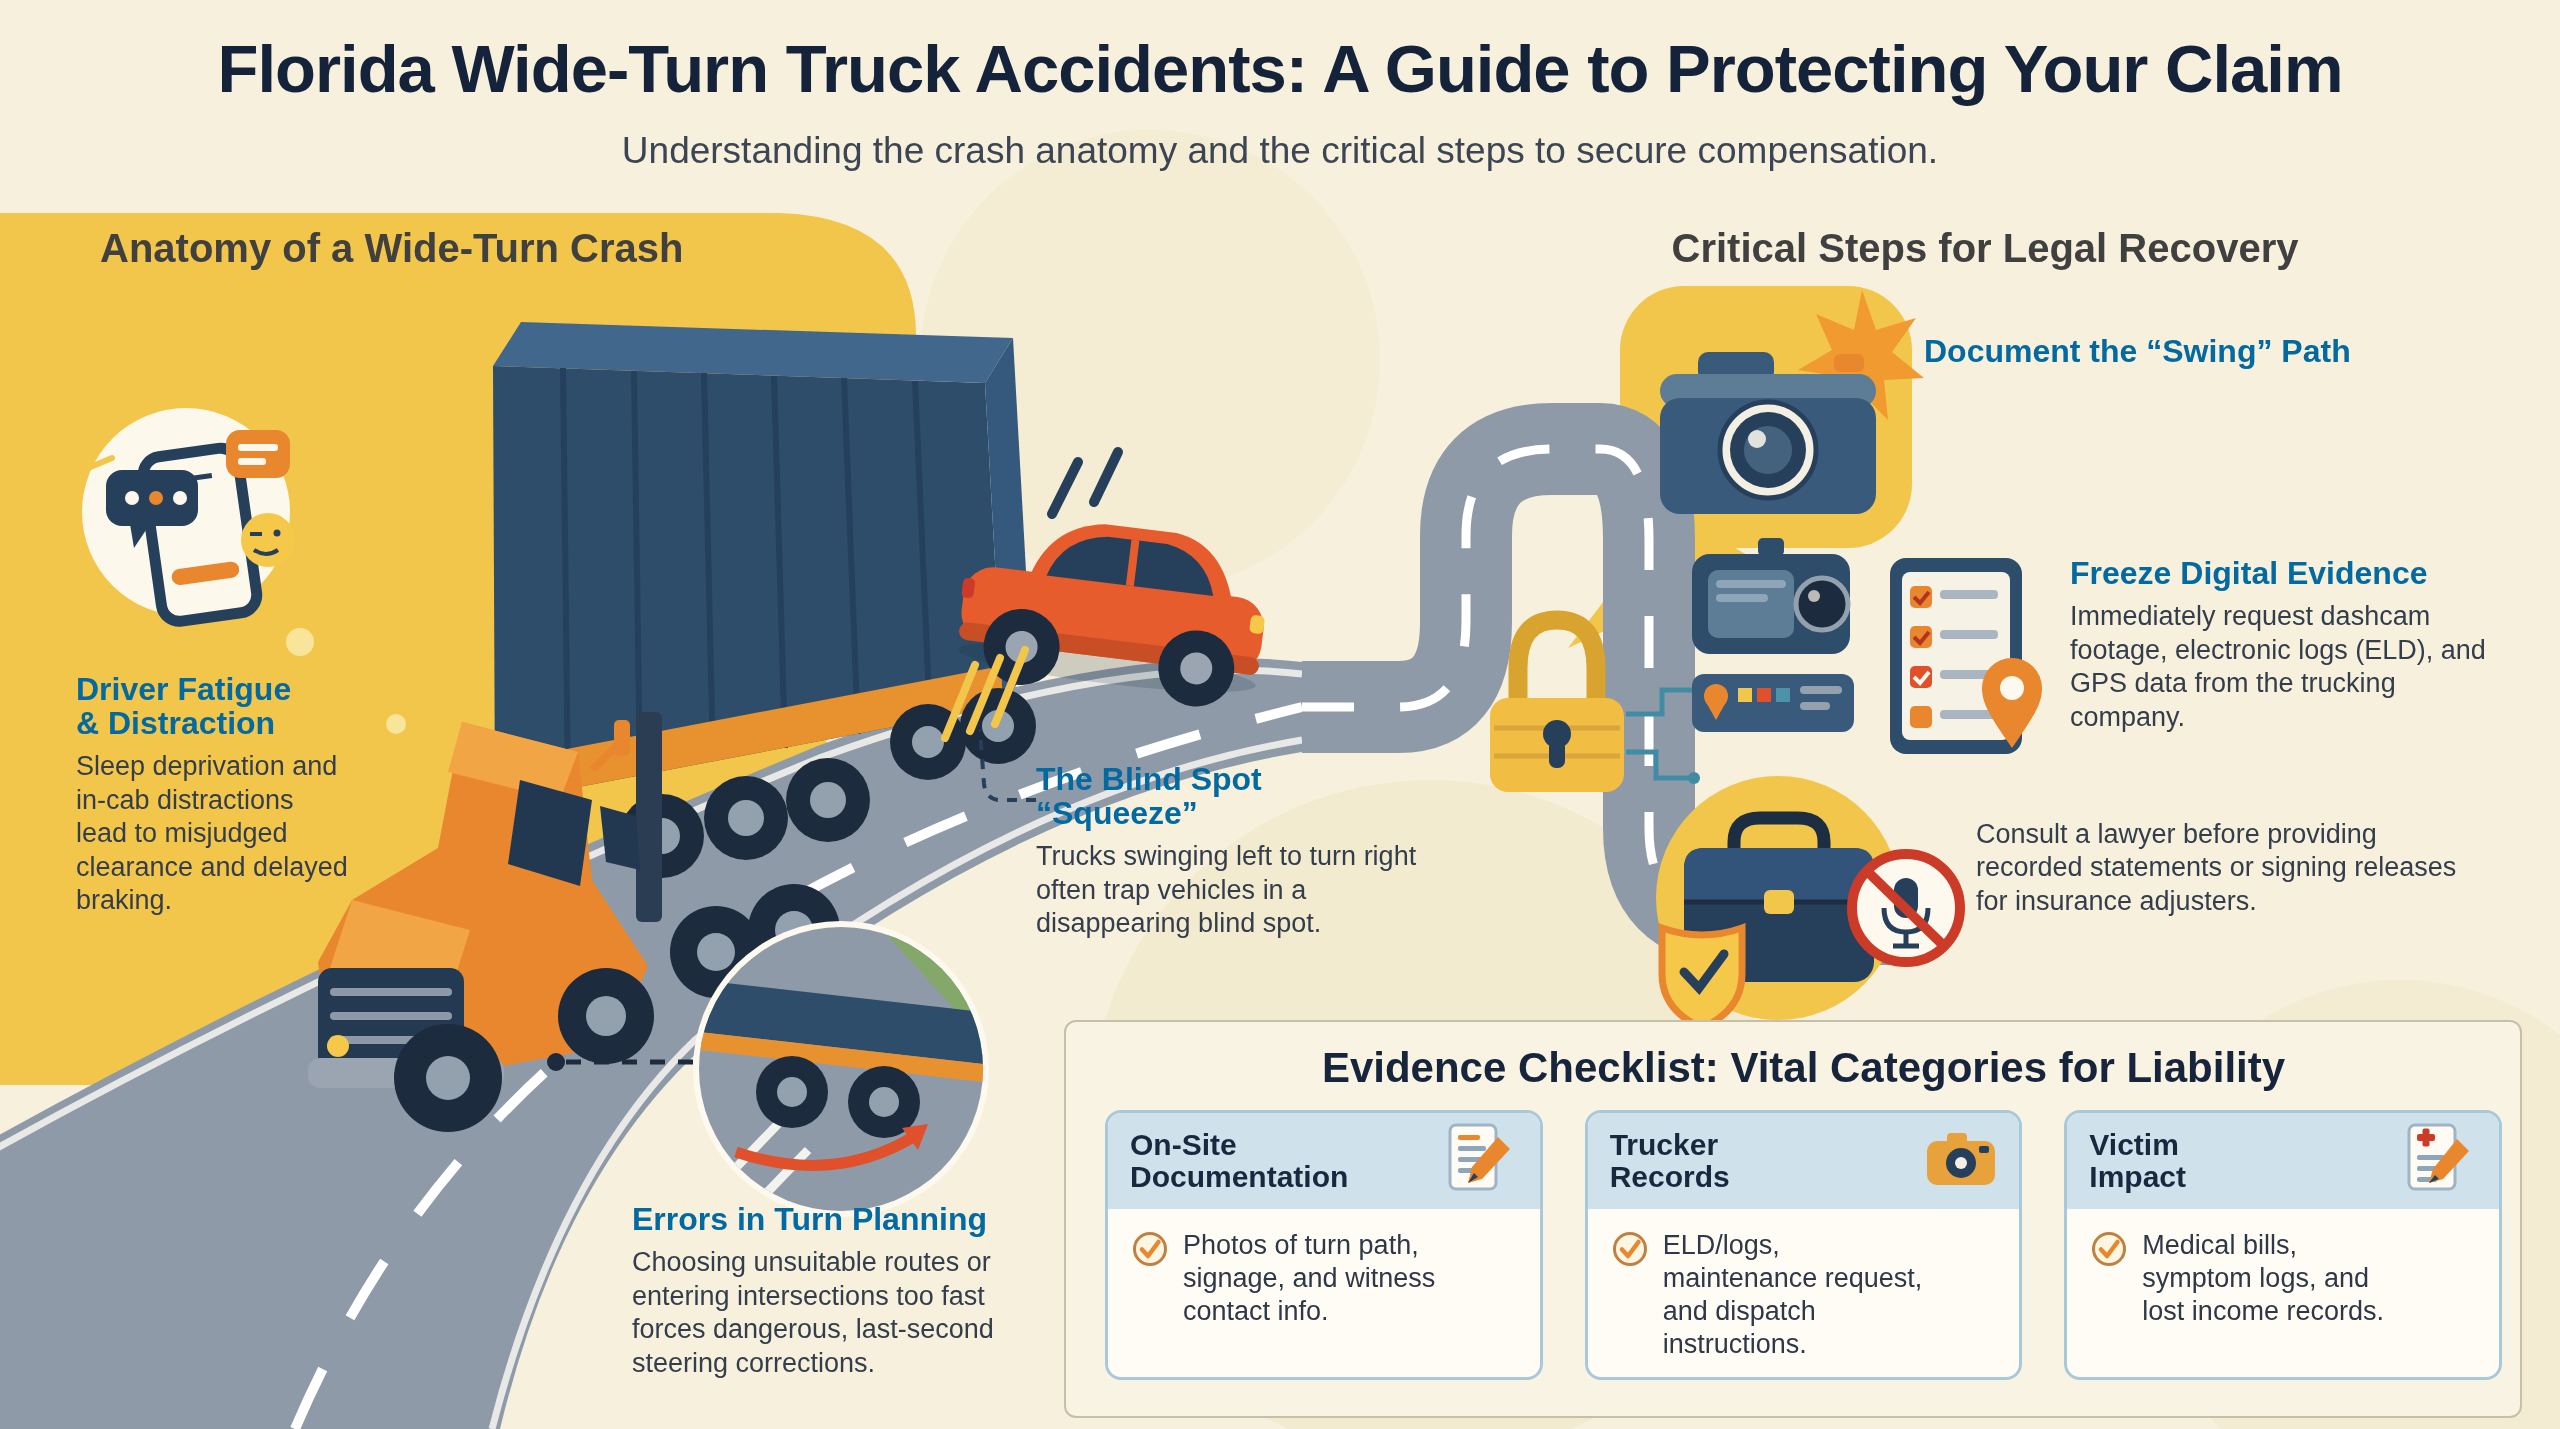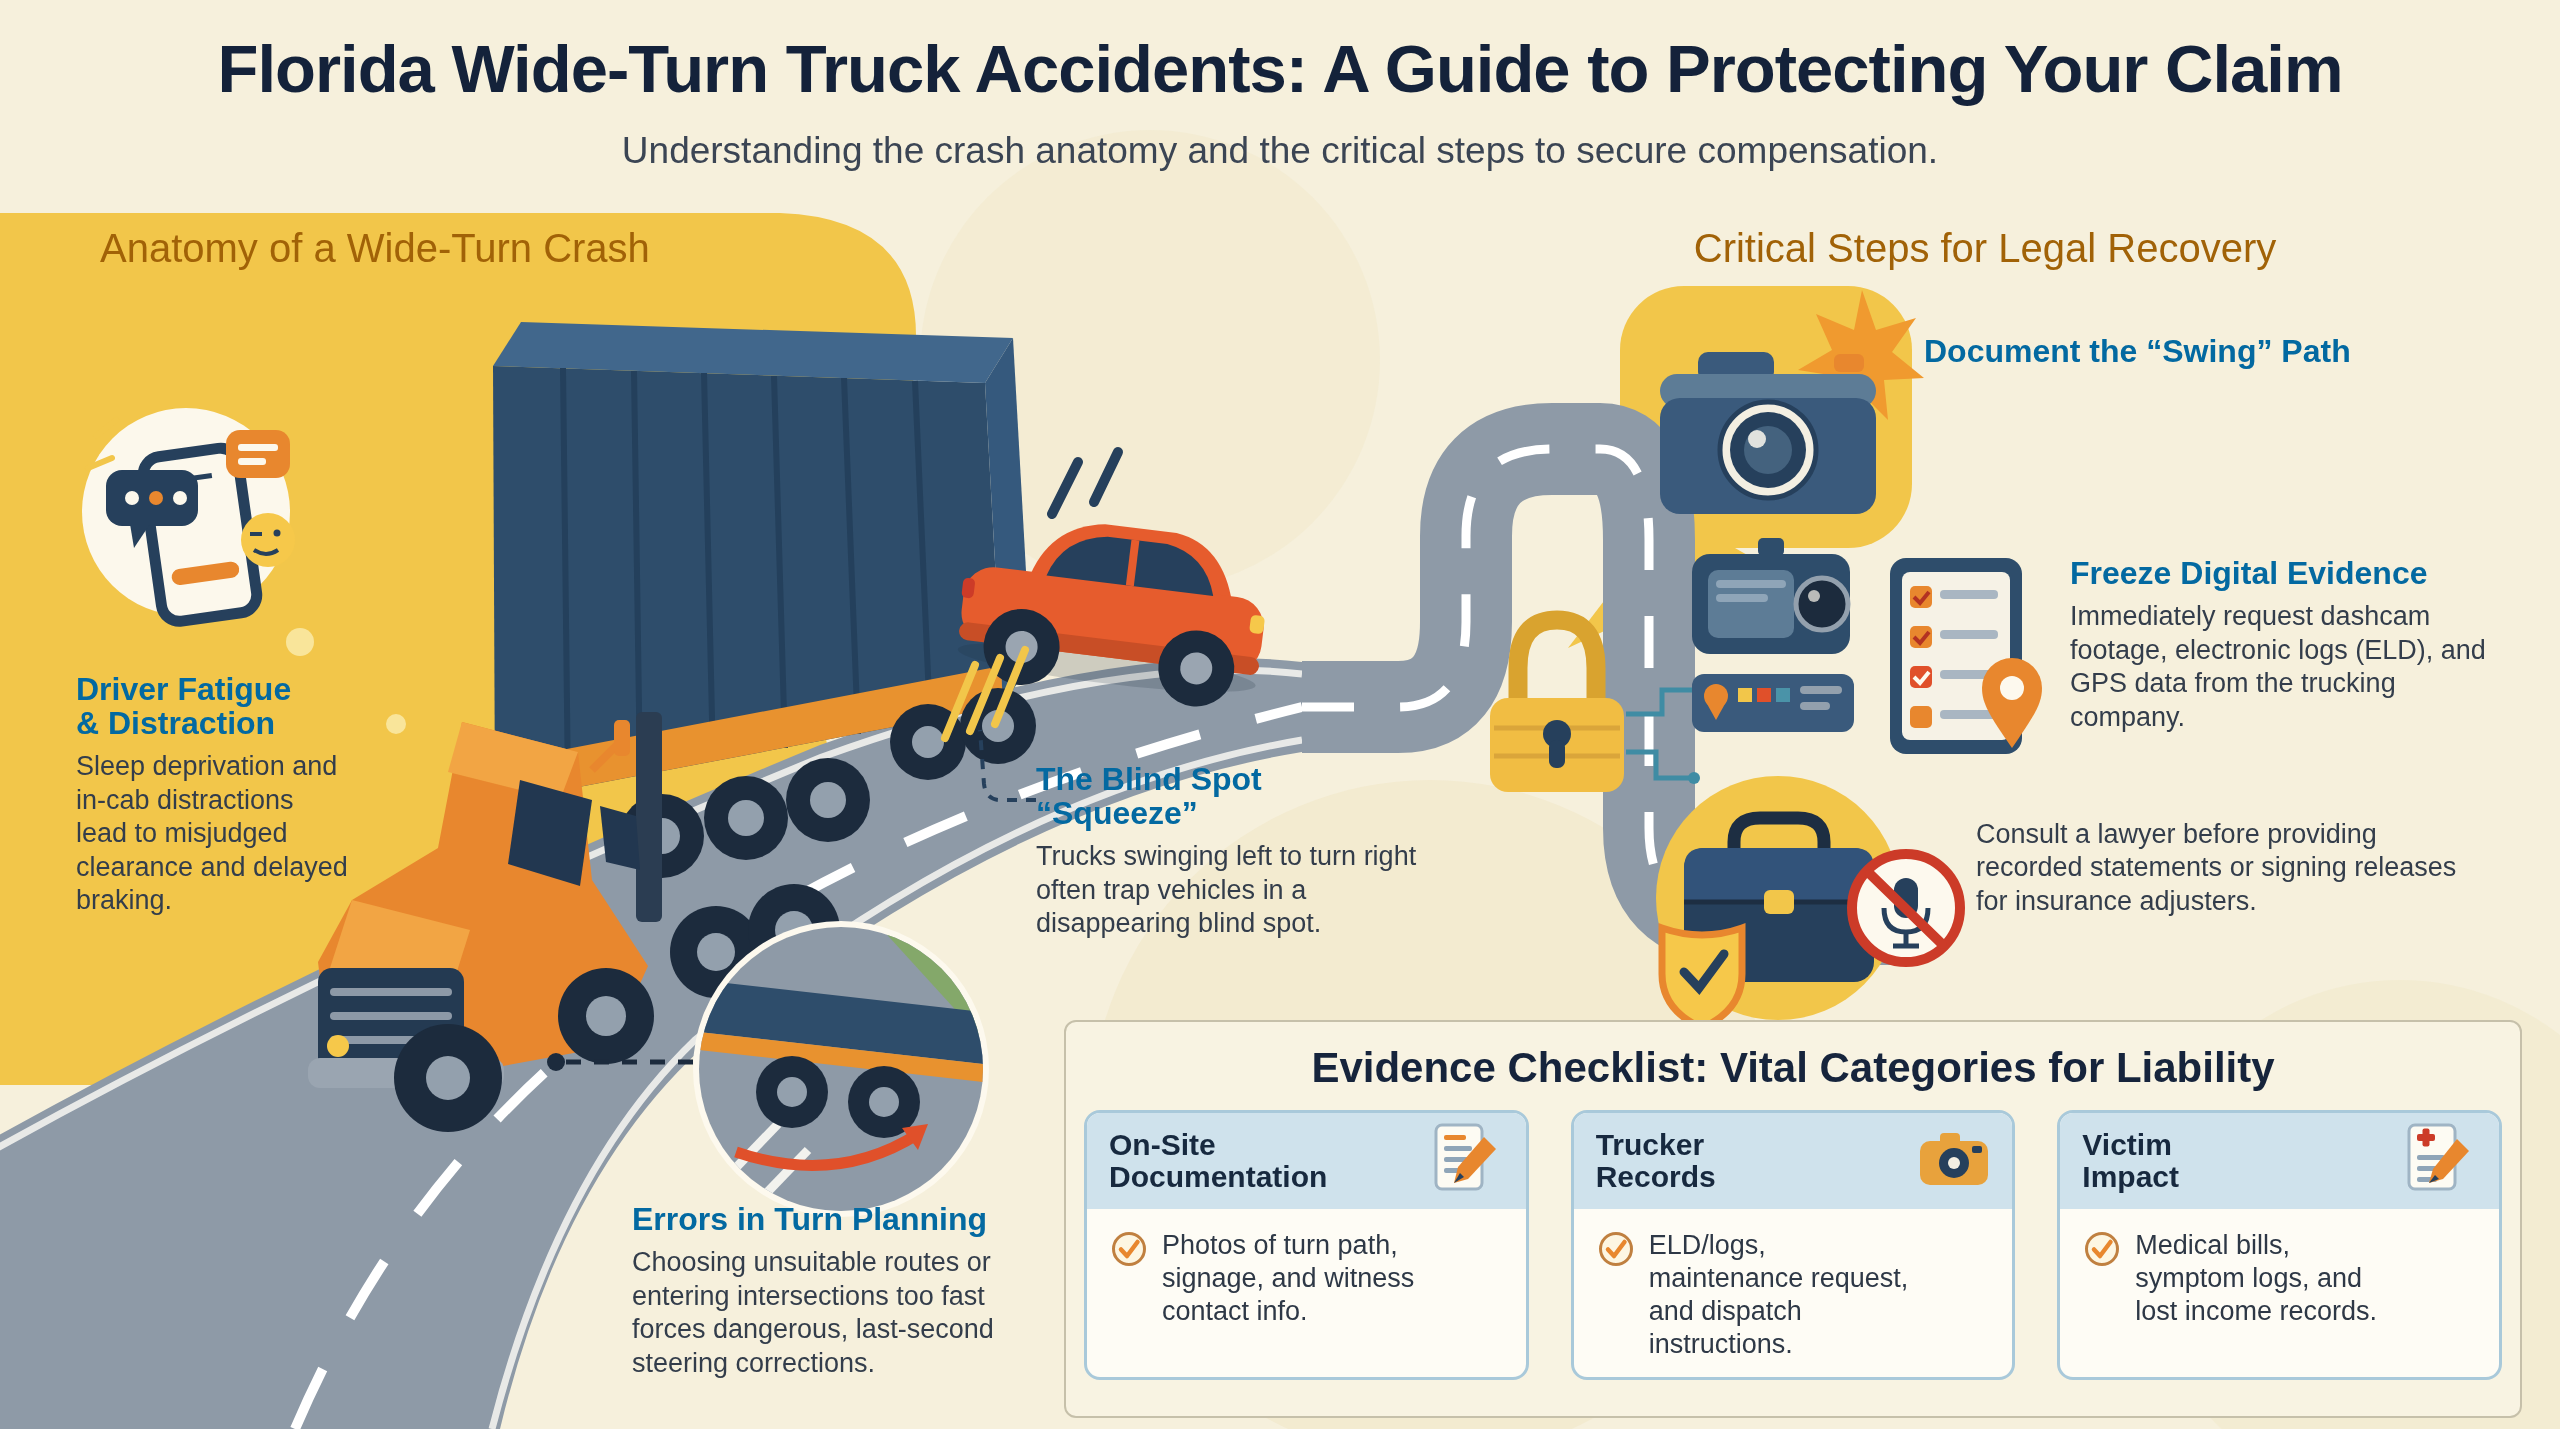--- a/index.html
+++ b/index.html
@@ -12,27 +12,28 @@
   #scene{position:absolute;left:0;top:0;width:2560px;height:1429px;z-index:1;}
   .txt{position:absolute;z-index:2;}
   .page-title{
     left:0;right:0;top:30px;text-align:center;
     font-size:67px;font-weight:bold;color:#14223a;letter-spacing:-1px;
   }
   .page-sub{
     left:0;right:0;top:130px;text-align:center;
     font-size:37px;color:#3b4554;
   }
-  .sec-h{font-size:40px;font-weight:normal;color:#a16207;}
+  .sec-h{font-size:40px;font-weight:bold;color:#404040;}
   .info h3{font-size:32px;line-height:1.07;margin:0 0 10px 0;color:#0369a1;font-weight:bold;}
   .info p{font-size:27px;line-height:1.24;margin:0;color:#333d4b;}
   .panel{
     left:1064px;top:1020px;width:1458px;height:398px;
     background:#f8f3e2;border:2px solid #c6c0aa;border-radius:12px;
     box-sizing:border-box;
+    padding-left:21px;
   }
   .panel-title{text-align:center;margin-top:22px;font-size:42px;font-weight:bold;color:#16243c;}
   .cards{display:flex;justify-content:center;gap:42px;margin-top:18px;padding:0 18px;}
   .card{
     width:446px;box-sizing:border-box;
     border:3px solid #a9c9da;border-radius:16px;background:#fefcf5;overflow:hidden;
   }
   .card-h{
     background:#cfe2ec;height:96px;display:flex;justify-content:space-between;
     align-items:center;padding:8px 20px 8px 22px;box-sizing:border-box;

